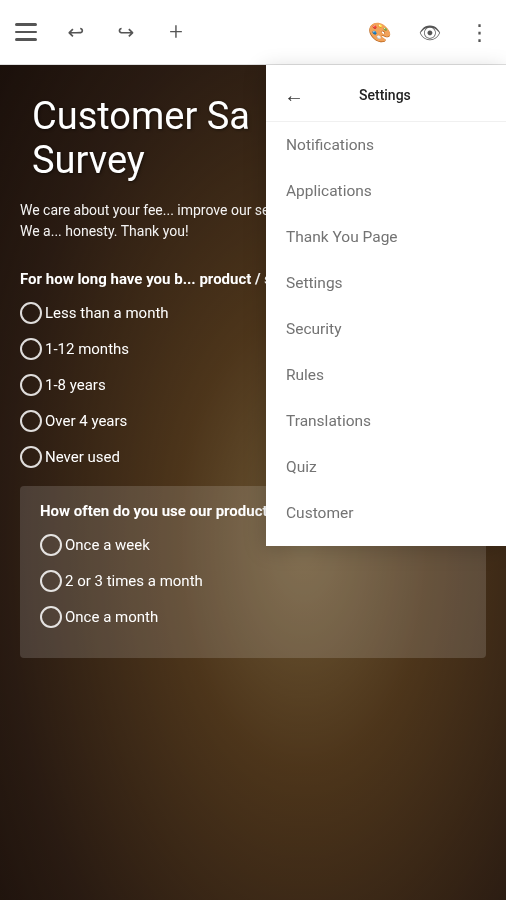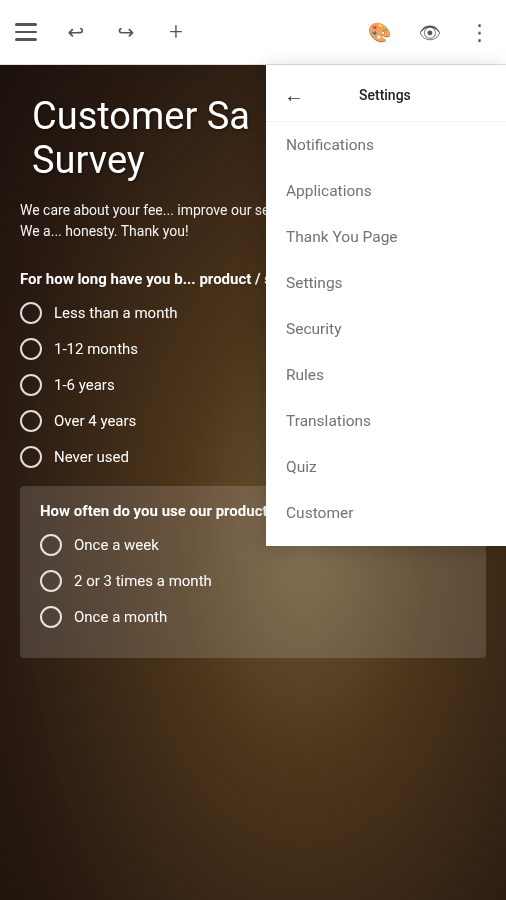--- a/index.html
+++ b/index.html
@@ -90,21 +90,21 @@
 
     .survey-question {
       font-size: 15px;
       font-weight: bold;
       margin-bottom: 14px;
     }
 
     .survey-option {
       display: flex;
       align-items: center;
-      gap: 12px;
+      gap: 3px;
       margin-bottom: 14px;
       font-size: 15px;
     }
 
     .radio-circle {
       width: 22px;
       height: 22px;
       border-radius: 50%;
       border: 2px solid rgba(255,255,255,0.85);
       flex-shrink: 0;
@@ -217,21 +217,21 @@
   <div class="survey-option">
     <div class="radio-circle"></div>
     <span>Less than a month</span>
   </div>
   <div class="survey-option">
     <div class="radio-circle"></div>
     <span>1-12 months</span>
   </div>
   <div class="survey-option">
     <div class="radio-circle"></div>
-    <span>1-6 years</span>
+    <span>1-8 years</span>
   </div>
   <div class="survey-option">
     <div class="radio-circle"></div>
     <span>Over 4 years</span>
   </div>
   <div class="survey-option">
     <div class="radio-circle"></div>
     <span>Never used</span>
   </div>
 

